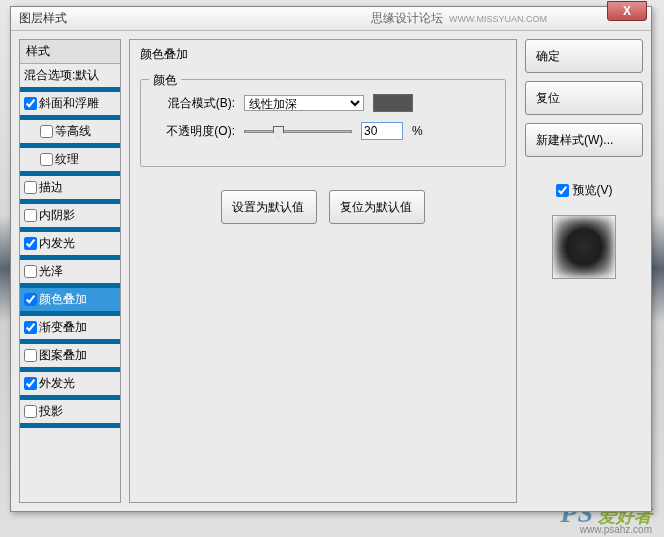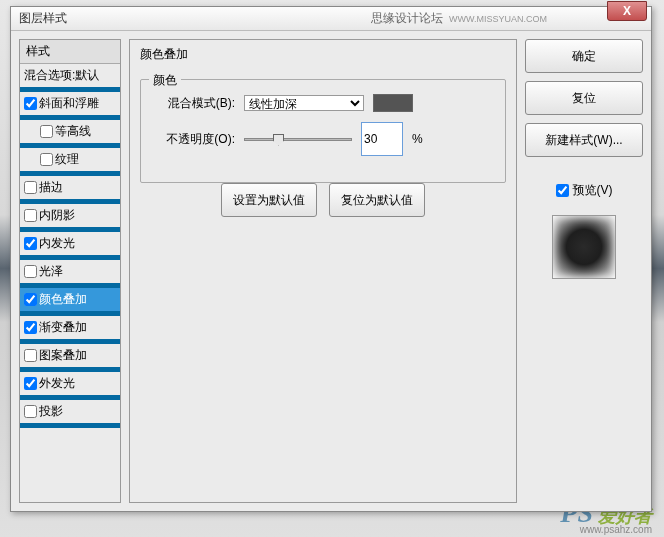--- a/index.html
+++ b/index.html
@@ -23,23 +23,23 @@
 .center-panel { flex: 1; border: 1px solid #999; background: #ebebeb; padding: 6px 10px; position: relative; }
 .group-title { margin-bottom: 4px; }
 .fieldset { border: 1px solid #aaa; border-radius: 2px; padding: 14px 10px 16px 10px; margin-top: 16px; position: relative; }
 .legend { position: absolute; top: -8px; left: 8px; background: #ebebeb; padding: 0 4px; }
 .row { display: flex; align-items: center; gap: 9px; margin-bottom: 10px; }
 .row label { width: 84px; text-align: right; }
 select.blend { width: 120px; height: 16px; background: #fff; border: 1px solid #999; }
 .swatch { width: 40px; height: 18px; background: #545454; border: 1px solid #666; }
 .slider-track { width: 108px; height: 3px; background: #bbb; border: 1px solid #888; position: relative; }
 .slider-thumb { position: absolute; top: -5px; left: 28px; width: 11px; height: 12px; background: #e8e8e8; border: 1px solid #666; clip-path: polygon(0 0, 100% 0, 100% 60%, 50% 100%, 0 60%); }
-input.num { width: 42px; height: 34px; border: 1px solid #6a9edb; background: #fff; padding: 0 2px; text-align: left; }
-.btns-row { display: flex; gap: 12px; justify-content: center; margin-top: 0; }
-.winbtn { min-width: 96px; height: 31px; background: linear-gradient(180deg, #fdfdfd, #e3e3e3); border: 1px solid #8a8a8a; border-radius: 3px; display: inline-flex; align-items: center; justify-content: center; padding: 16px 10px; cursor: pointer; }
+input.num { width: 42px; height: 18px; border: 1px solid #6a9edb; background: #fff; padding: 0 2px; text-align: left; }
+.btns-row { display: flex; gap: 12px; justify-content: center; margin-top: 23px; }
+.winbtn { min-width: 96px; height: 31px; background: linear-gradient(180deg, #fdfdfd, #e3e3e3); border: 1px solid #8a8a8a; border-radius: 3px; display: inline-flex; align-items: center; justify-content: flex-start; padding: 16px 10px; cursor: pointer; }
 .right-panel { width: 118px; display: flex; flex-direction: column; gap: 8px; align-items: stretch; }
 .right-panel .winbtn { width: 100%; }
 .preview-row { display: flex; align-items: center; justify-content: center; gap: 4px; margin-top: 17px; }
 .preview-box { width: 64px; height: 64px; margin: 8px auto; border: 1px solid #999; background: radial-gradient(circle at 50% 50%, #2a2a2a 0%, #1e1e1e 40%, #aaa 80%, #ddd 100%); box-shadow: inset 0 0 8px #fff; }
 </style>
 </head>
 <body>
 
 <div class="bgphoto"></div>
 <div class="watermark-img"><span class="ps">PS</span> 爱好者</div>

